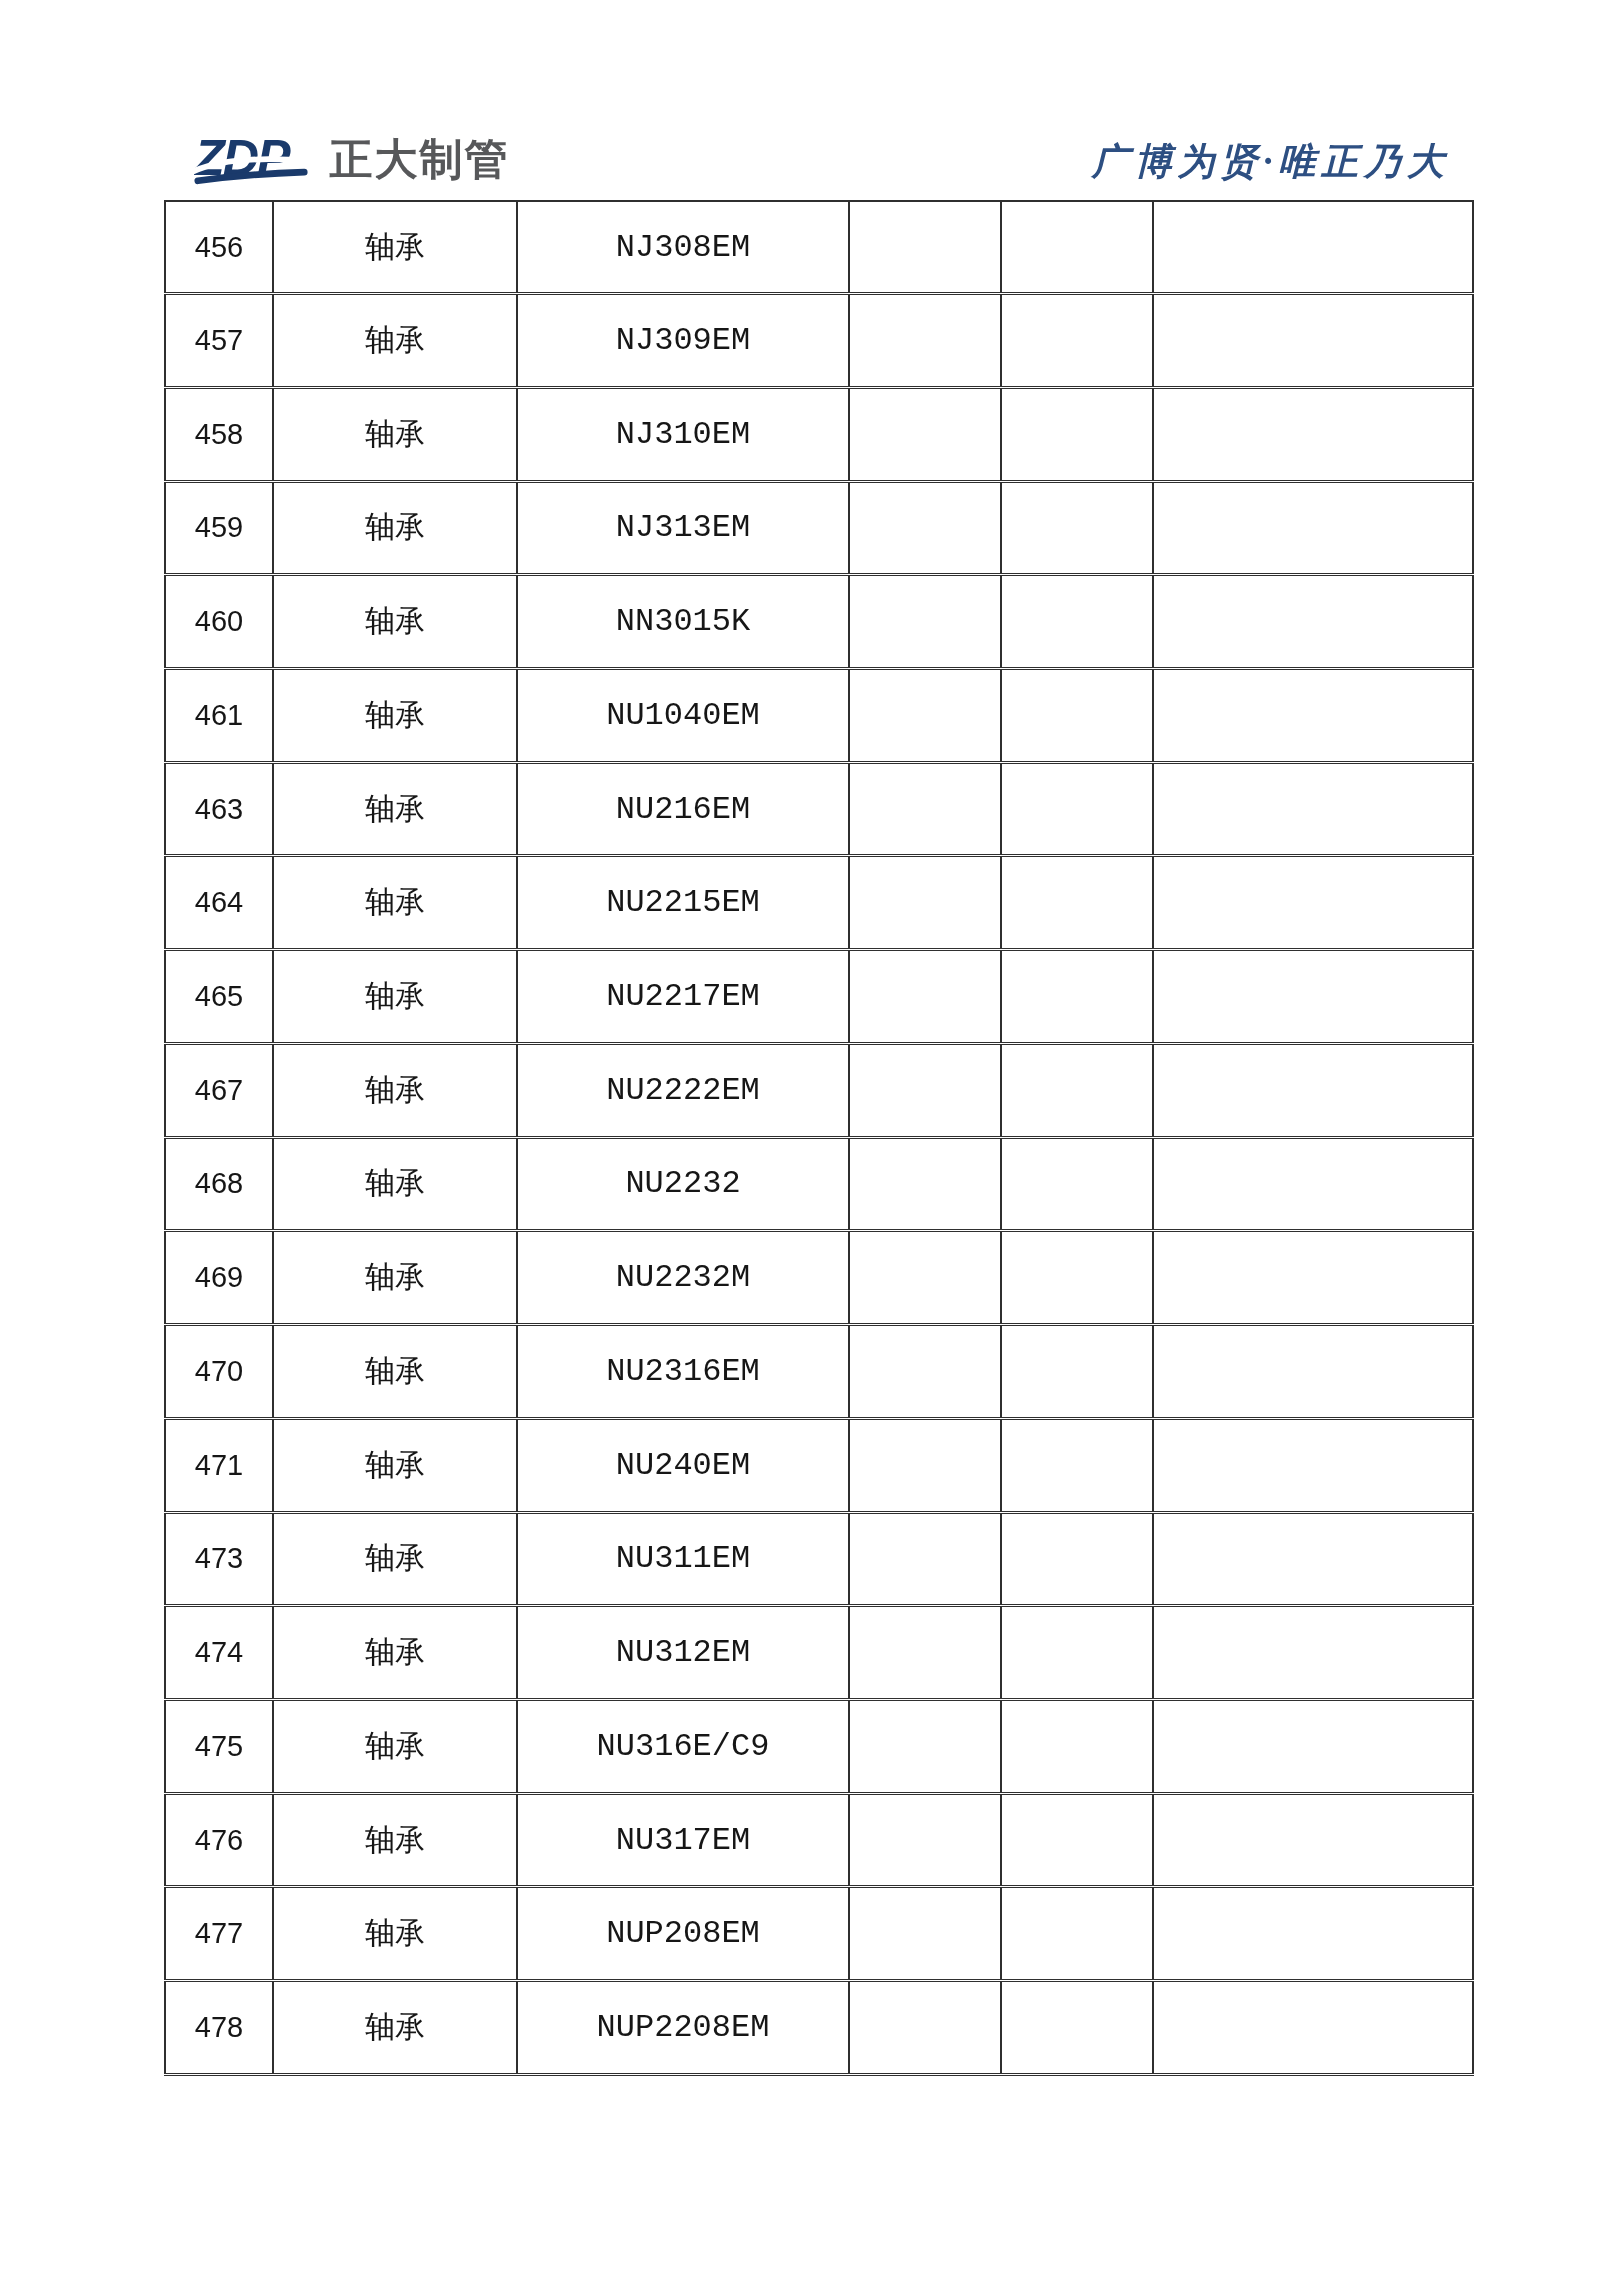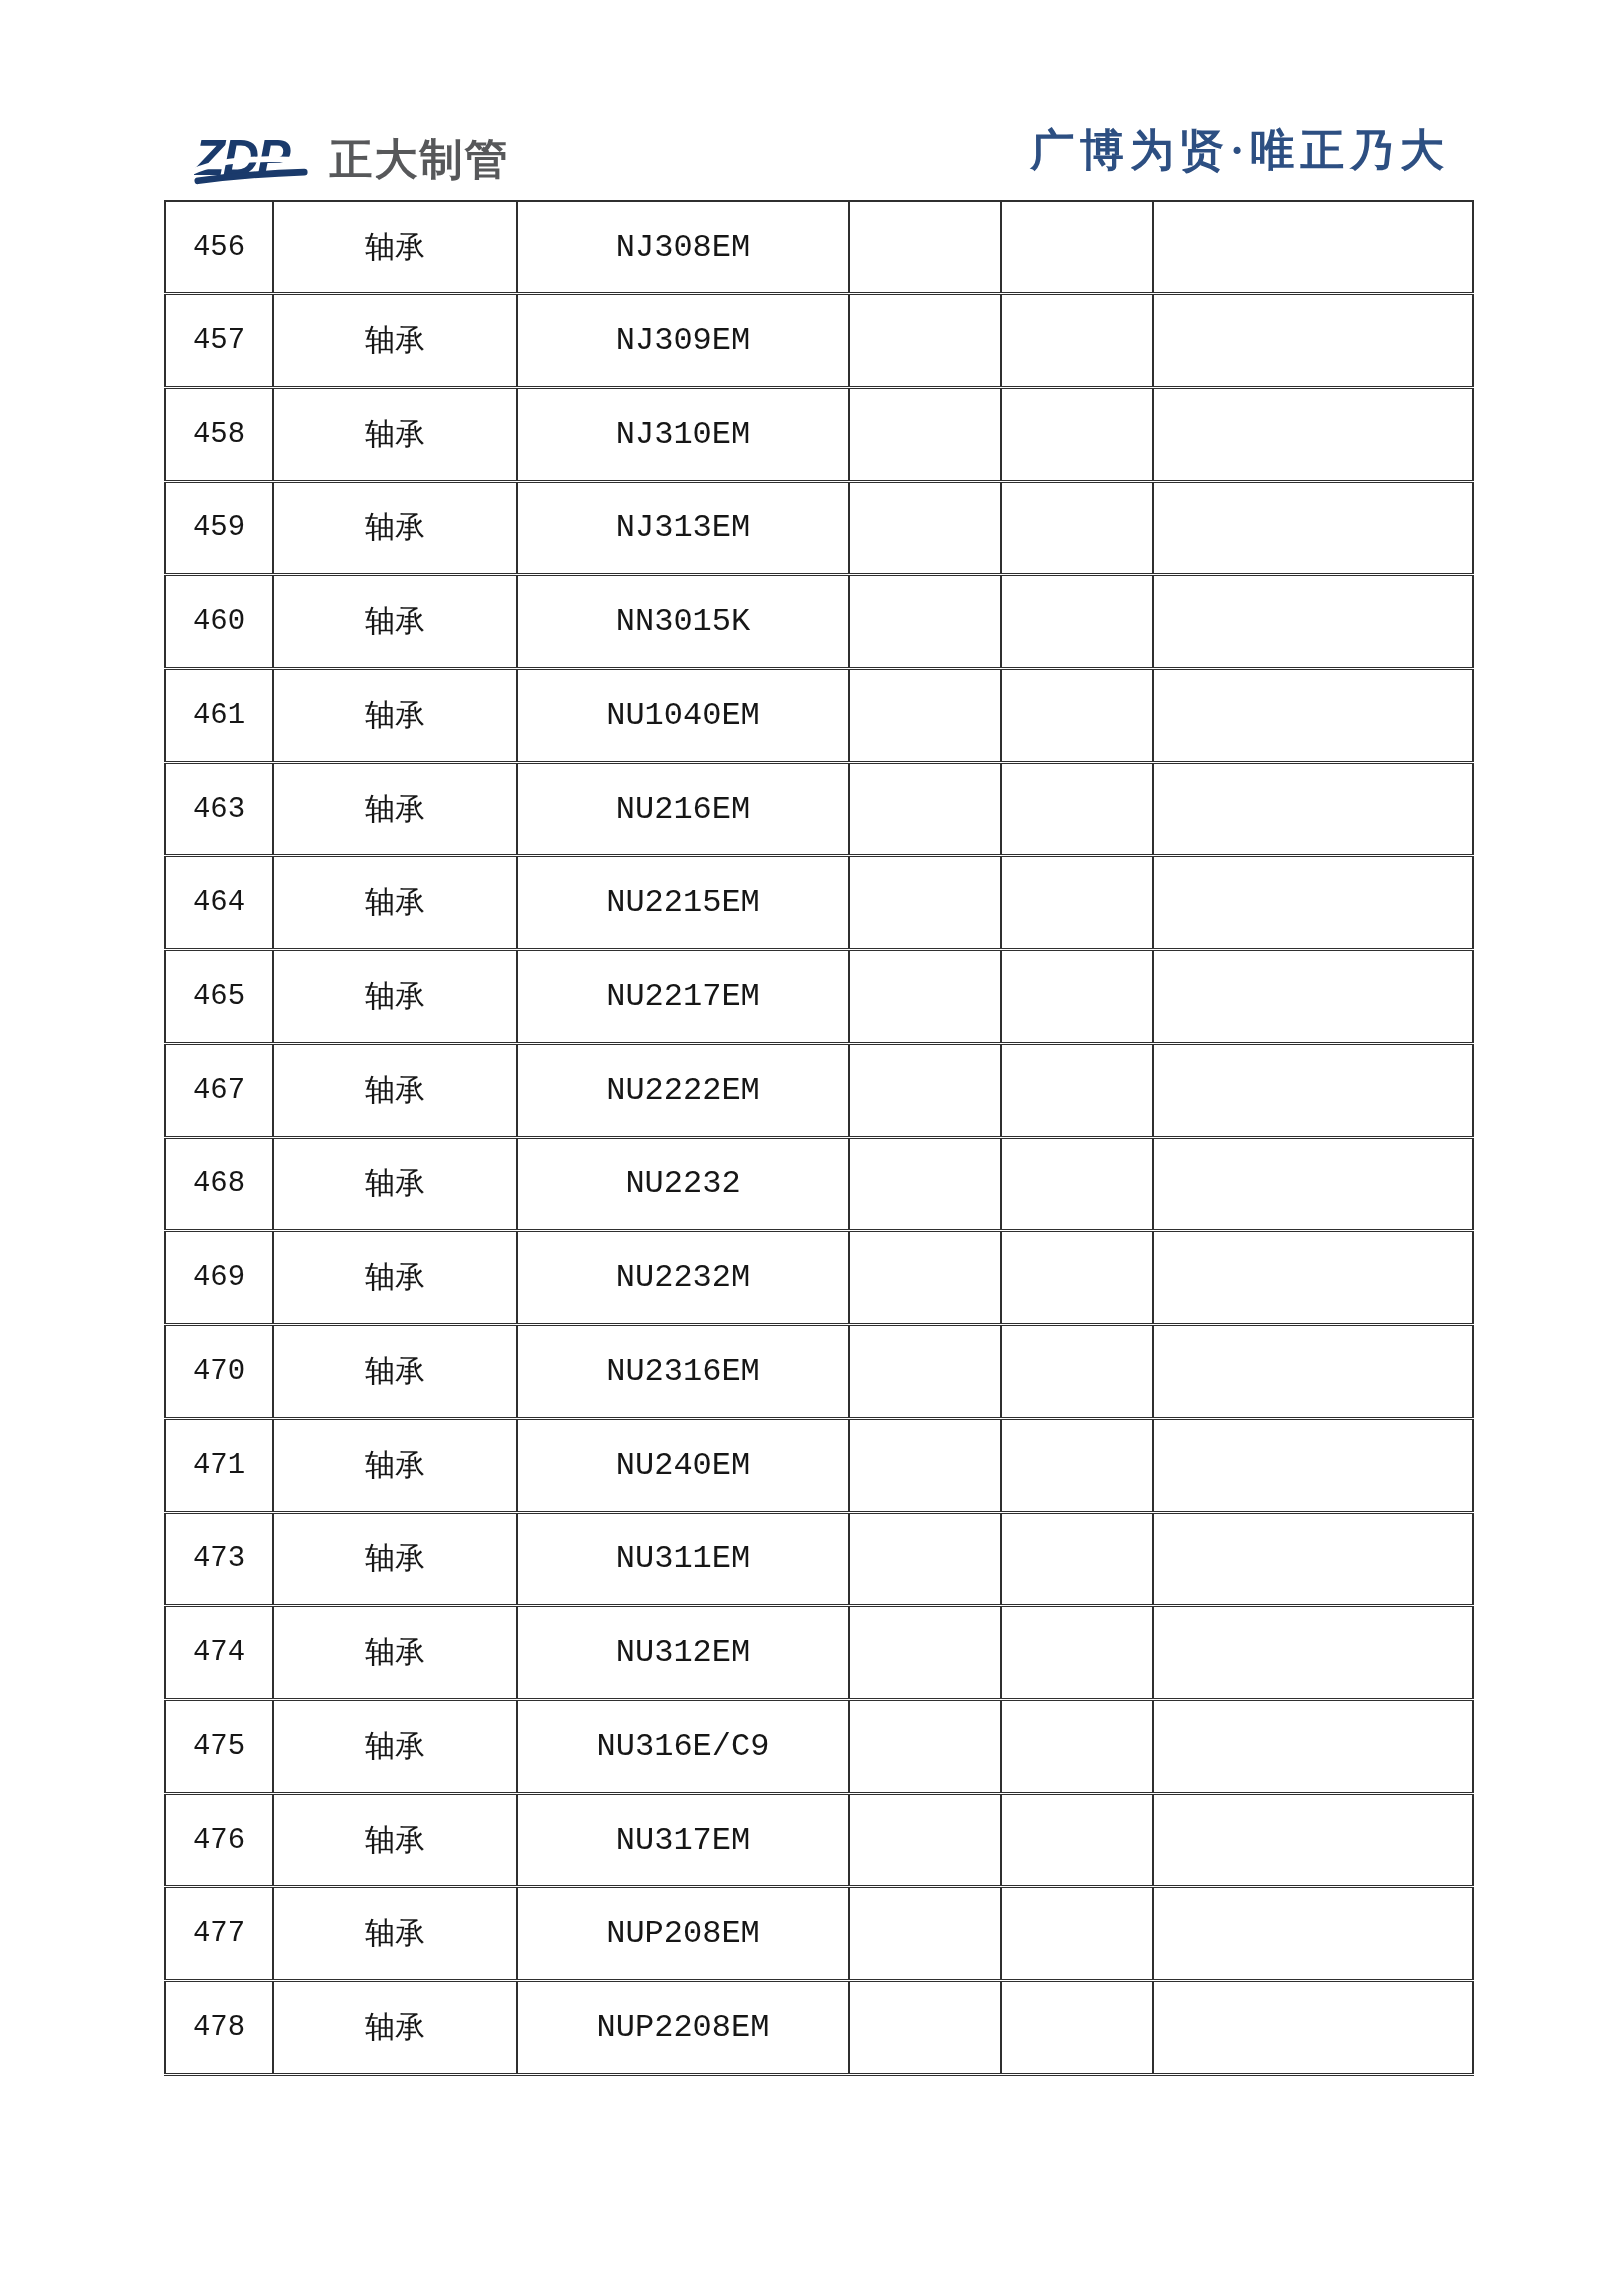--- a/index.html
+++ b/index.html
@@ -30,28 +30,29 @@
   .brand{
     font-family:"Liberation Sans", sans-serif;
     font-weight:bold;
     font-size:43px;
     line-height:53px;
     color:var(--brand-gray);
     letter-spacing:2px;
     white-space:nowrap;
   }
   .slogan{
-    position:absolute;right:169px;top:129px;
+    position:absolute;right:169px;top:140px;
     font-family:"Liberation Serif", serif;
     font-weight:bold;
-    font-size:44px;
+    font-size:37px;
     line-height:43px;
     color:var(--slogan-blue);
     letter-spacing:5.9px;
     white-space:nowrap;
+    font-style:italic;
   }
   .logo-z{fill:var(--logo-navy);}
   .logo-swoosh-white{stroke:#ffffff;stroke-width:6;fill:none;}
   .logo-swoosh-navy{stroke:var(--logo-navy);stroke-width:7;fill:none;stroke-linecap:round;}
 
   
   table.parts{
     position:absolute;left:164px;top:200px;
     width:1308px;height:1876px;
     border-collapse:collapse;
@@ -60,21 +61,21 @@
   }
   table.parts td{
     border:2px solid var(--table-line);
     border-bottom:3.9px double var(--table-line);
     text-align:center;
     vertical-align:middle;
     padding:0;
     overflow:hidden;
   }
   td.num{
-    font-family:Liberation Mono, monospace;
+    font-family:Liberation Sans, sans-serif;
     font-size:29px;
   }
   td.name{
     font-family:"Liberation Sans", sans-serif;
     font-size:30px;
   }
   td.model{
     font-family:"Liberation Mono", monospace;
     font-size:32px;
   }

